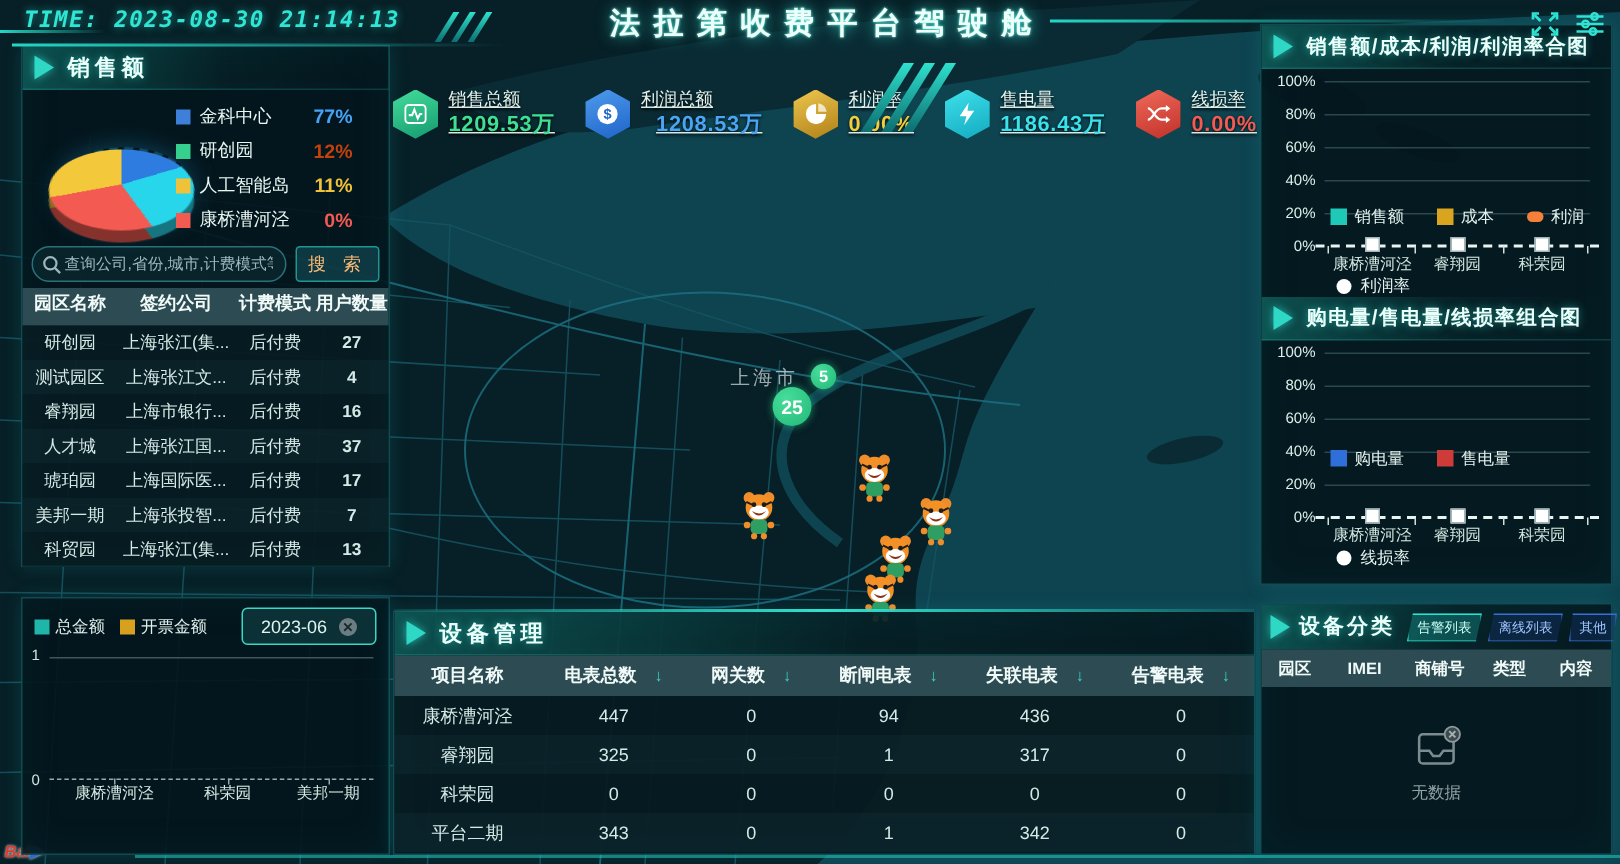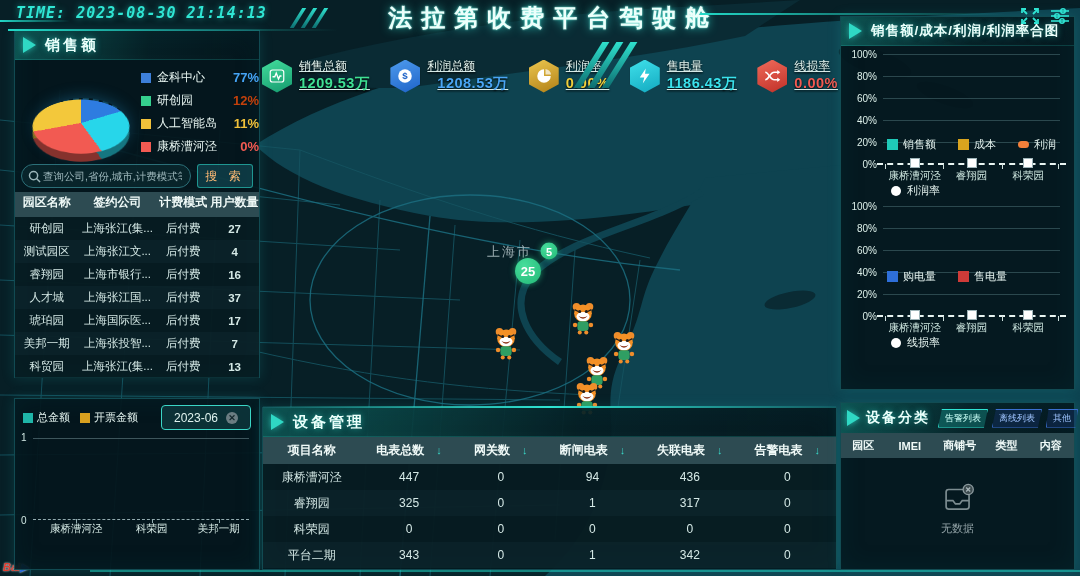--- a/index.html
+++ b/index.html
@@ -7,21 +7,21 @@
          font-family:"Liberation Sans",sans-serif;color:#d5e9e6;background:#071f26;}
   svg{display:block}
 
   
   #hdr{position:absolute;left:0;top:0;width:1080px;height:30px;z-index:30;}
   .time-wrap{position:absolute;left:16px;top:4px;font-family:"DejaVu Sans Mono",monospace;
              font-style:italic;font-weight:bold;font-size:15px;color:#2fe6d4;
              text-shadow:0 0 6px rgba(47,230,212,.6);letter-spacing:1px;}
   .hline{position:absolute;height:2px;background:linear-gradient(90deg,#22d8c6,rgba(34,216,198,0));}
   .page-title{position:absolute;left:50%;top:2px;transform:translateX(-46%);
-              font-size:24px;font-weight:bold;letter-spacing:9px;color:#ecfffb;
+              font-size:20px;font-weight:bold;letter-spacing:9px;color:#ecfffb;
               text-shadow:0 0 10px rgba(47,227,210,.85),0 0 2px #9ffcef;white-space:nowrap;}
   .hdr-icon{position:absolute;top:7px;width:20px;height:18px;cursor:pointer;}
   .slashes{position:absolute;display:flex;gap:7px;}
   .slash{width:7px;background:linear-gradient(180deg,#2fe0cd,#0d6e70);transform:skewX(-32deg);}
 
   
   #map{position:absolute;inset:0;z-index:0;}
   .map-city{position:absolute;font-size:13px;letter-spacing:2px;color:rgba(195,210,214,.78);z-index:2;}
   .cluster{position:absolute;border-radius:50%;background:radial-gradient(circle at 35% 30%,#46dd9b,#23b877);
            color:#fff;font-weight:bold;display:flex;align-items:center;justify-content:center;
@@ -46,21 +46,21 @@
   #p-sales{left:14px;top:30px;width:244px;height:346px;}
   #pie-zone{position:relative;height:100px;}
   #pie3d{position:absolute;left:18px;top:12px;width:96px;height:96px;perspective:300px;}
   .pie-face{position:absolute;left:0;width:96px;height:96px;border-radius:50%;
             transform:rotateX(57deg);
             background:conic-gradient(#2e7ce0 0deg 62deg,#27d6ea 62deg 158deg,#f25a52 158deg 252deg,#f3c83b 252deg 360deg);}
   .pie-depth{top:10px;filter:brightness(.55);}
   .pie-top{top:3px;}
   .pie-ring{position:absolute;left:4px;top:26px;width:88px;height:52px;border-radius:50%;
             border:2px dashed rgba(45,170,220,.35);box-shadow:0 0 16px rgba(40,160,220,.35);}
-  #sales-legend{position:absolute;right:0;top:6px;width:118px;}
+  #sales-legend{position:absolute;right:24px;top:6px;width:118px;}
   .leg-row{display:flex;align-items:center;height:23px;}
   .sq{width:10px;height:10px;margin-right:6px;flex:none;}
   .leg-lbl{font-size:12px;color:#e9f7f3;flex:1;white-space:nowrap;}
   .leg-val{font-size:13px;font-weight:bold;}
   #search-row{display:flex;align-items:center;gap:6px;padding:4px 6px 4px 6px;}
   #search-box{flex:1;display:flex;align-items:center;height:22px;border:1px solid #2b6f78;
               border-radius:12px;background:rgba(10,40,46,.8);padding:0 6px;}
   #search-box input{flex:1;background:transparent;border:0;outline:none;color:#cfe6e2;
                     font-size:10.5px;font-family:"Liberation Sans",sans-serif;}
   #search-box input::placeholder{color:#9db7bb;}
@@ -624,20 +624,24 @@
             <div class="ytick" style="top: calc(43.98% + 1px);">40%</div>
             <div class="ytick" style="top: calc(58.64% + 1px);">20%</div>
             <div class="ytick" style="top: calc(73.3% + 1px);">0%</div>
             <div class="line-legend">
               <span class="ll-dot" style="background: rgb(255, 255, 255);"></span>
               <span>利润率</span>
             </div>
           </div>
         </div>
         <div>
+          <div class="sec-head">
+            <span class="tri"></span>
+            <span class="sec-title" style="font-size: 13.5px; letter-spacing: 1px;">购电量/售电量/线损率组合图</span>
+          </div>
           <div class="chart">
             <div class="plot">
               <div class="gridline" style="top: 0%;"></div>
               <div class="gridline" style="top: 20%;"></div>
               <div class="gridline" style="top: 40%;"></div>
               <div class="gridline" style="top: 60%;"></div>
               <div class="gridline" style="top: 80%;"></div>
               <div class="axisline"></div>
               <div class="lmarker" style="left: 18%;"></div>
               <div class="lmarker" style="left: 50%;"></div>

